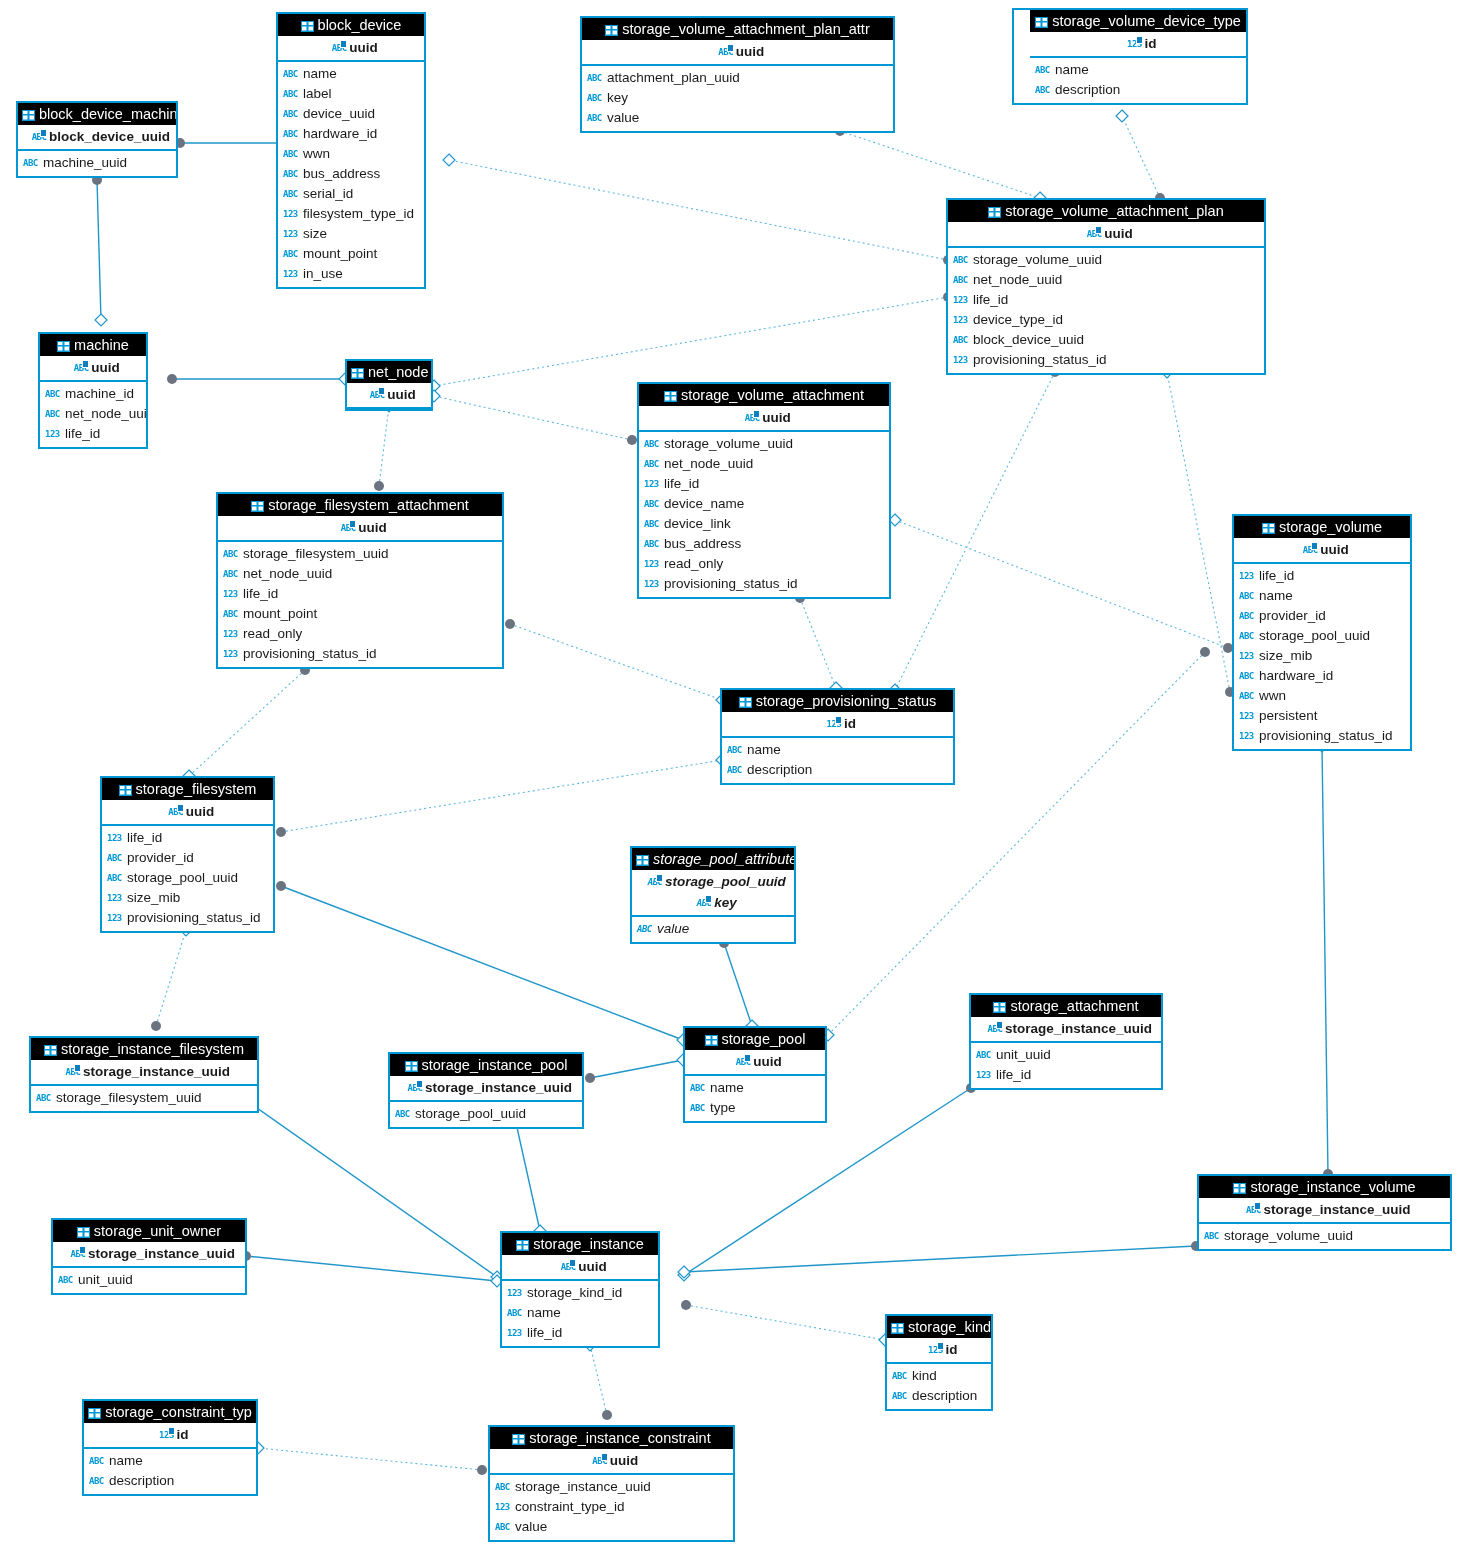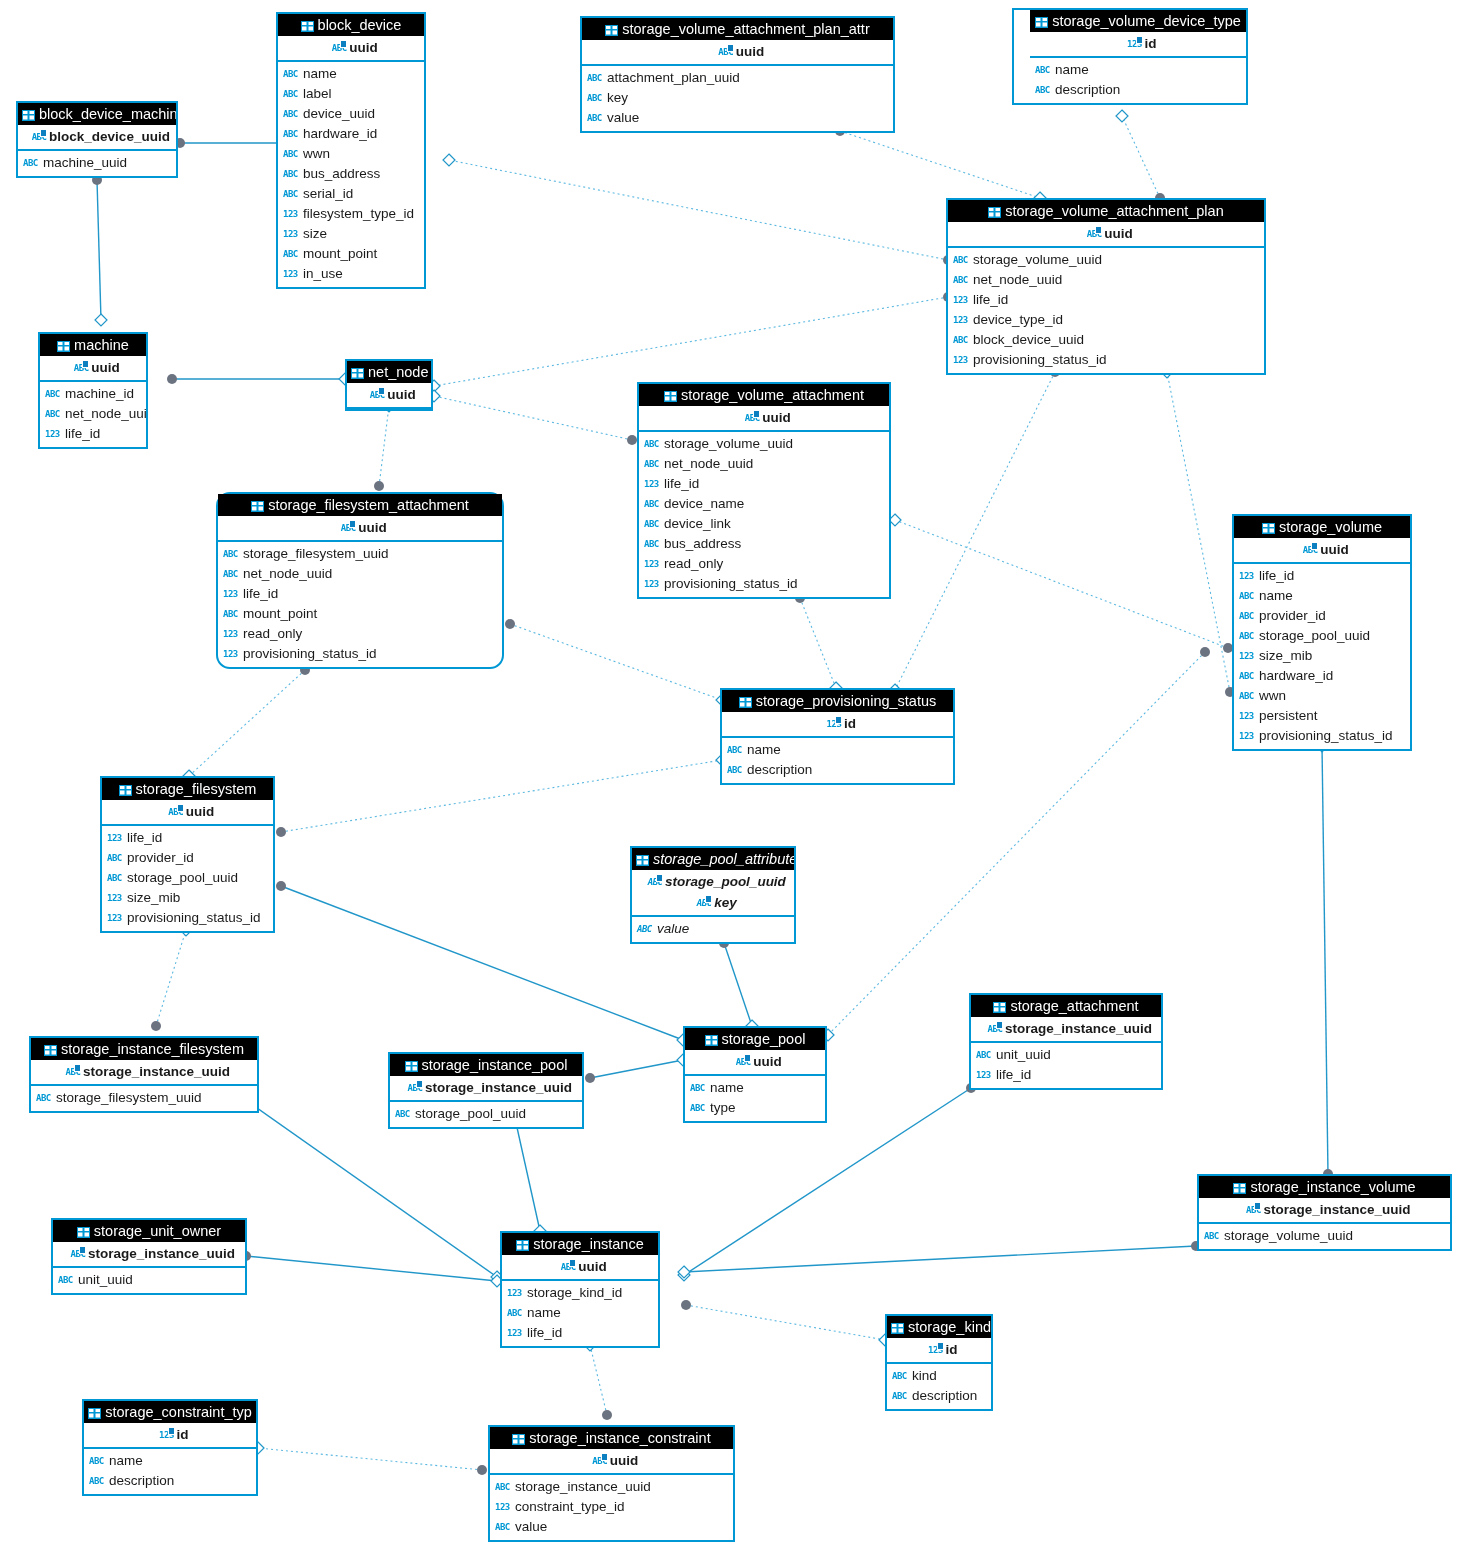--- a/index.html
+++ b/index.html
@@ -390,21 +390,21 @@
           <div class="col"><span class="tag">ABC</span><span class="col-name">storage_volume_uuid</span></div>
           <div class="col"><span class="tag">ABC</span><span class="col-name">net_node_uuid</span></div>
           <div class="col"><span class="tag">123</span><span class="col-name">life_id</span></div>
           <div class="col"><span class="tag">ABC</span><span class="col-name">device_name</span></div>
           <div class="col"><span class="tag">ABC</span><span class="col-name">device_link</span></div>
           <div class="col"><span class="tag">ABC</span><span class="col-name">bus_address</span></div>
           <div class="col"><span class="tag">123</span><span class="col-name">read_only</span></div>
           <div class="col"><span class="tag">123</span><span class="col-name">provisioning_status_id</span></div>
         </div>
       </div>
-      <div class="entity" style="left: 216px; top: 492px; width: 288px; border-radius: 14px;">
+      <div class="entity" style="left: 216px; top: 492px; width: 288px;">
         <div class="entity-title"><svg class="tbl-icon" width="13" height="11" viewBox="0 0 13 11">
             <rect x="0" y="0" width="13" height="11" fill="#0098d4"></rect>
             <rect x="1" y="1" width="4.5" height="3" fill="#ffffff"></rect>
             <rect x="7.5" y="1" width="4.5" height="3" fill="#ffffff"></rect>
             <rect x="1" y="5.5" width="4.5" height="4" fill="#ffffff"></rect>
             <rect x="7.5" y="5.5" width="4.5" height="4" fill="#ffffff"></rect>
           </svg><span>storage_filesystem_attachment</span></div>
         <div class="pk-section">
           <div class="col pk"><span class="tag keyed">ABC</span><span class="col-name">uuid</span></div>
         </div>

